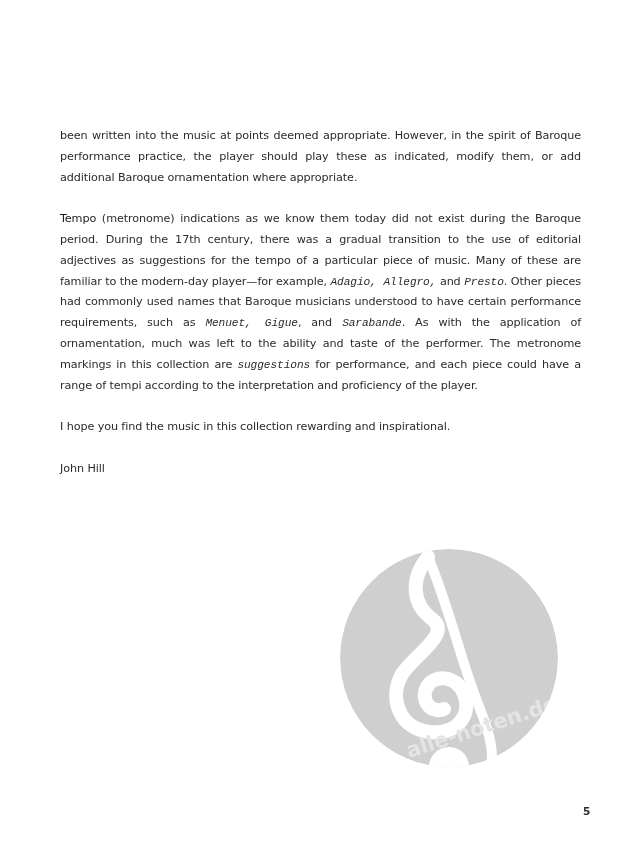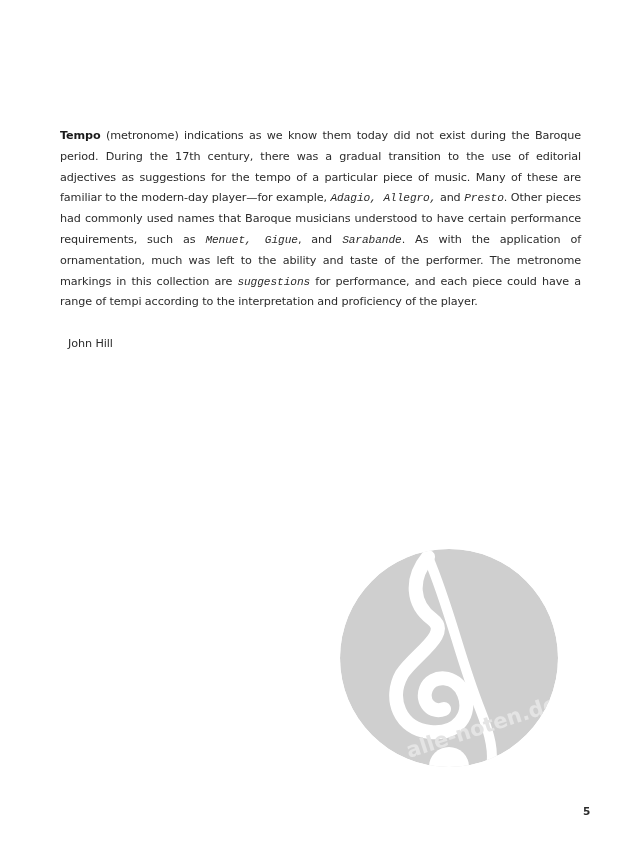--- a/index.html
+++ b/index.html
@@ -21,24 +21,24 @@
       top: 126px;
       width: 521px;
       font-size: 11.2px;
       line-height: 20.8px;
       letter-spacing: -0.1px;
     }
     .para {
       margin: 0 0 20.8px 0;
       text-align: justify;
     }
-    .para b { font-weight: bold; color: #1a1a1a; }
+    .para b { font-weight: normal; color: #1a1a1a; }
     .para i { font-style: italic; font-family: Liberation Mono, monospace; }
     .signature {
-      margin: 8px;
+      margin: 0;
     }
     .watermark {
       position: absolute;
       left: 340px;
       top: 549px;
       width: 218px;
       height: 218px;
     }
     .page-number {
       position: absolute;
@@ -46,21 +46,23 @@
       top: 805px;
       font-size: 10.5px;
       font-weight: bold;
       color: #2b2b2b;
     }
   </style>
 </head>
 <body>
 
 <div class="page-text">
+  <p class="para"><span>been written into the music at points deemed appropriate. However, in the spirit of Baroque performance practice, the player should play these as indicated, modify them, or add additional Baroque ornamentation where appropriate.</span></p>
   <p class="para"><b>Tempo</b><span> (metronome) indications as we know them today did not exist during the Baroque period. During the 17th century, there was a gradual transition to the use of editorial adjectives as suggestions for the tempo of a particular piece of music. Many of these are familiar to the modern-day player—for example, </span><i>Adagio, Allegro,</i><span> and </span><i>Presto</i><span>. Other pieces had commonly used names that Baroque musicians understood to have certain performance requirements, such as </span><i>Menuet, Gigue</i><span>, and </span><i>Sarabande</i><span>. As with the application of ornamentation, much was left to the ability and taste of the performer. The metronome markings in this collection are </span><i>suggestions</i><span> for performance, and each piece could have a range of tempi according to the interpretation and proficiency of the player.</span></p>
+  <p class="para"><span>I hope you find the music in this collection rewarding and inspirational.</span></p>
   <p class="signature">John Hill</p>
 </div>
 
 <div class="watermark">
   <svg width="218" height="218" viewBox="0 0 218 218">
     <defs>
       <clipPath id="wm-clip">
         <circle cx="109" cy="109" r="109"></circle>
       </clipPath>
     </defs>

